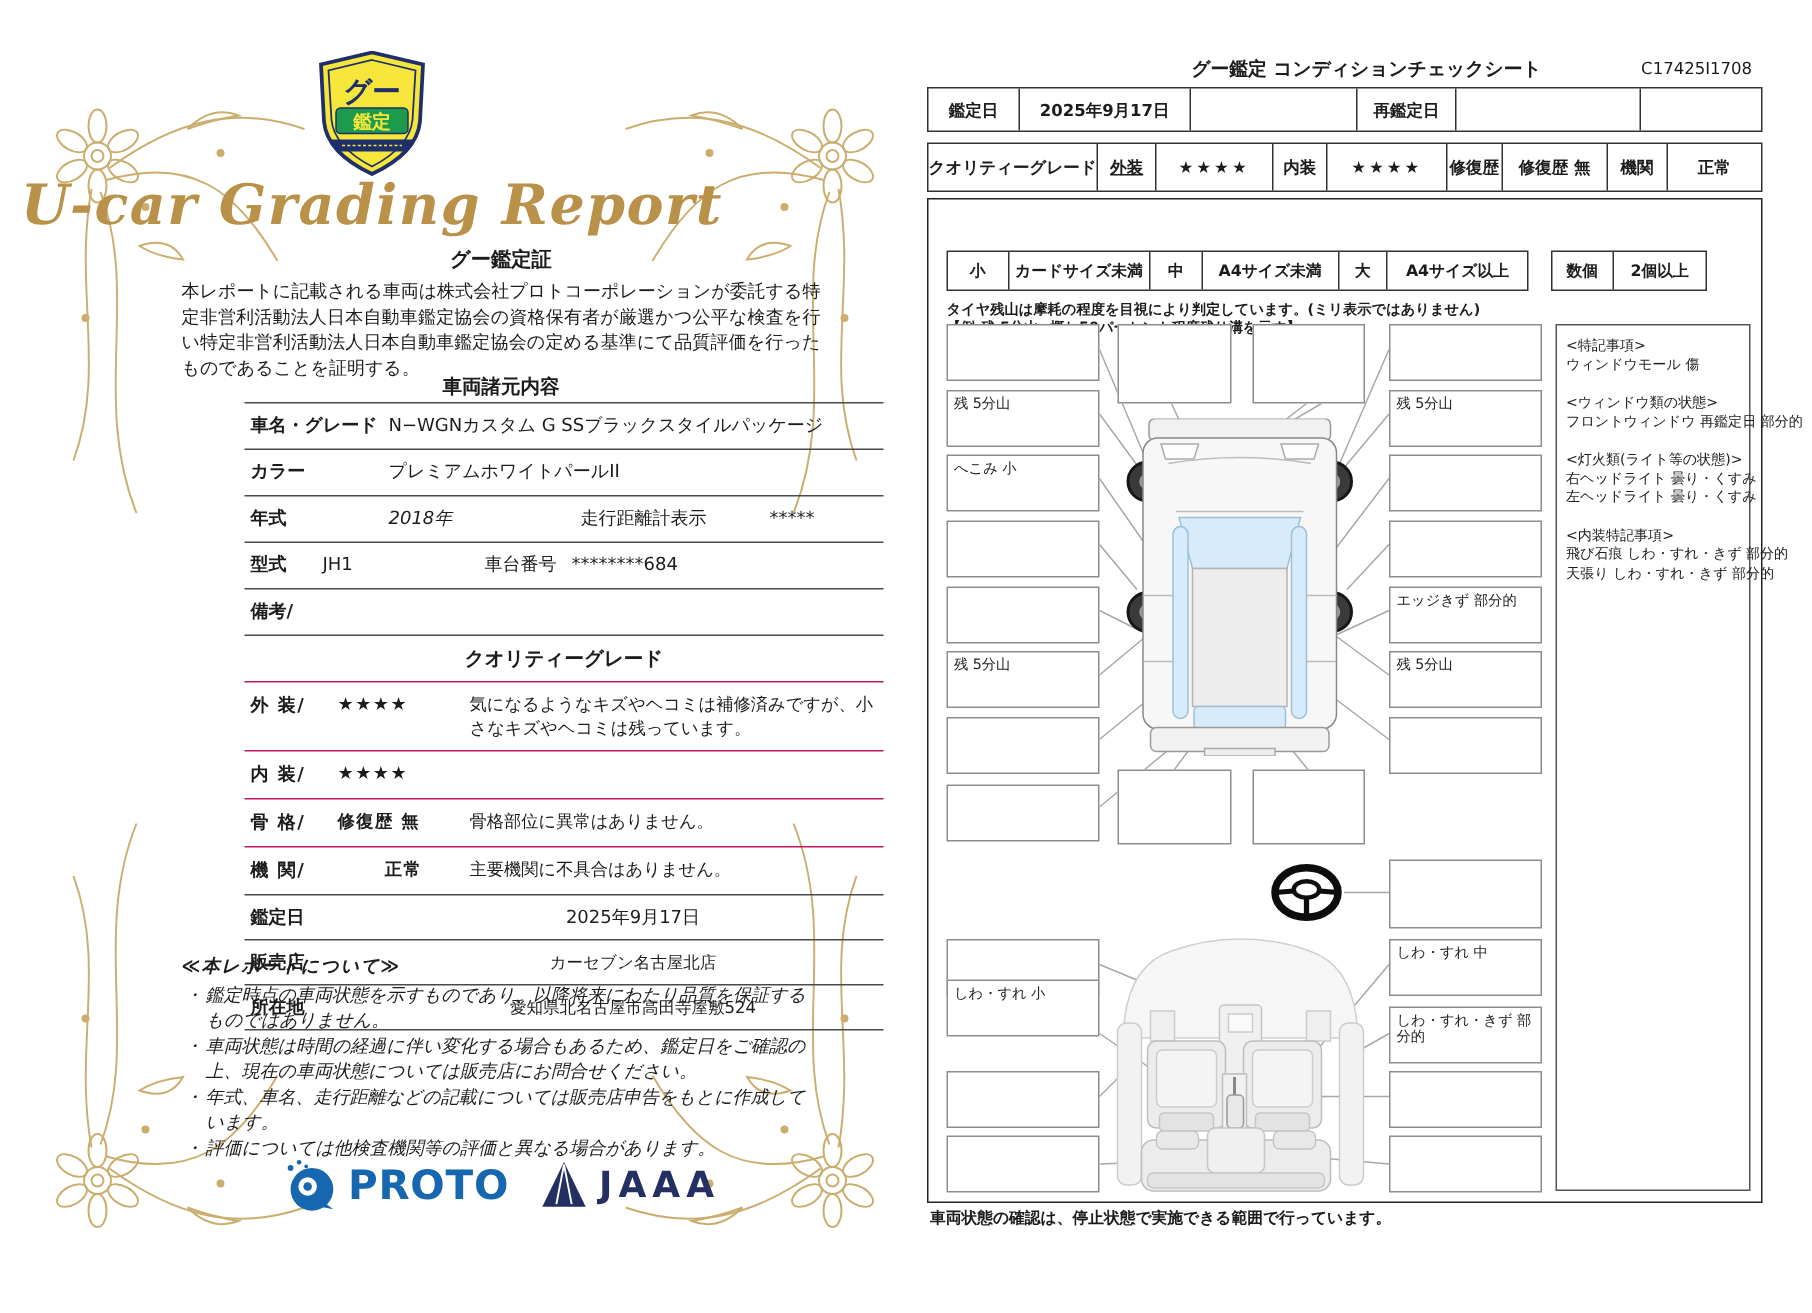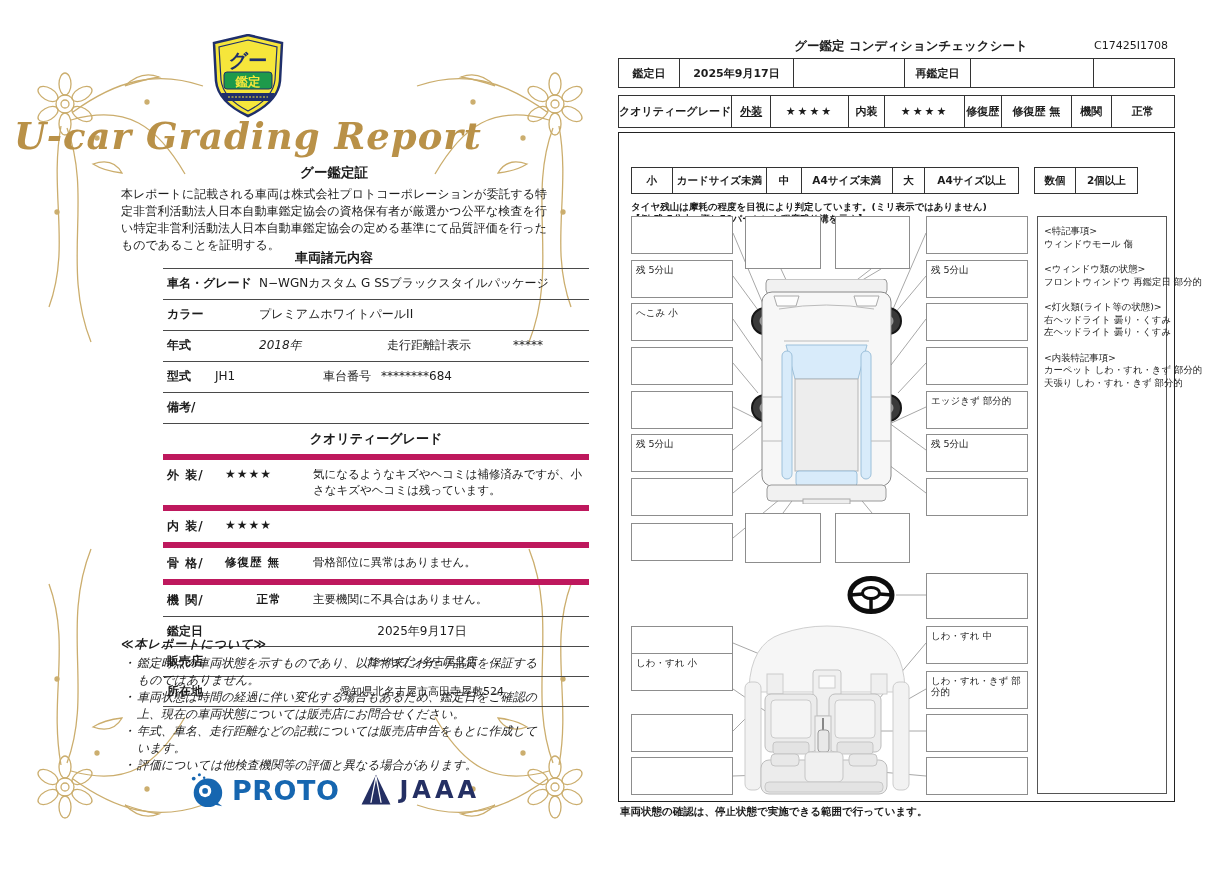--- a/index.html
+++ b/index.html
@@ -22,21 +22,21 @@
       line-height:1.43;text-align:justify;}
   .sec-head{font-size:13px;font-weight:bold;text-align:center;}
   #specs-head{position:absolute;left:0;top:221px;width:426px;}
   .cert-table{position:absolute;left:0;top:240px;width:426px;margin-left:42px;}
   .c-row{border-top:1px solid #4a4a4a;padding:6px 4px 7px 4px;display:flex;
       font-size:12px;align-items:baseline;}
   .c-row .lb{font-weight:bold;flex:0 0 92px;}
   .c-row .lb2{font-weight:normal;margin-left:8px;}
   .c-row .val{flex:1 1 auto;}
   .grade-head-row{border-top:1px solid #4a4a4a;padding:6px 0;}
-  .g-row{border-top:6px solid #be185d;padding:7px 4px;display:flex;font-size:12px;}
+  .g-row{border-top:1px solid #be185d;padding:7px 4px;display:flex;font-size:12px;}
   .g-row .glb{font-weight:bold;flex:0 0 58px;letter-spacing:1px;}
   .g-row .gval{flex:0 0 88px;font-weight:bold;letter-spacing:1px;}
   .g-row .gdesc{flex:1 1 auto;font-size:11.5px;line-height:1.35;}
   .m-row{border-top:1px solid #4a4a4a;padding:6px 4px;display:flex;font-size:12px;align-items:baseline;}
   .m-row .lb{font-weight:bold;flex:0 0 92px;}
   .m-row .mval{flex:1 1 auto;text-align:center;}
   .m-row.small .mval{font-size:11px;}
   .m-end{border-top:1px solid #4a4a4a;height:0;}
   .about{position:absolute;left:0;top:608px;width:426px;font-size:12px;line-height:1.42;font-style:italic;}
   .about-head{font-weight:bold;margin-bottom:2px;letter-spacing:1px;}
@@ -428,21 +428,21 @@
       <div class="remark-line">ウィンドウモール 傷</div>
       <div class="remark-line"></div>
       <div class="remark-line">&lt;ウィンドウ類の状態&gt;</div>
       <div class="remark-line">フロントウィンドウ 再鑑定日 部分的</div>
       <div class="remark-line"></div>
       <div class="remark-line">&lt;灯火類(ライト等の状態)&gt;</div>
       <div class="remark-line">右ヘッドライト 曇り・くすみ</div>
       <div class="remark-line">左ヘッドライト 曇り・くすみ</div>
       <div class="remark-line"></div>
       <div class="remark-line">&lt;内装特記事項&gt;</div>
-      <div class="remark-line">カーペット しわ・すれ・きず 部分的</div>
+      <div class="remark-line">飛び石痕 しわ・すれ・きず 部分的</div>
       <div class="remark-line">天張り しわ・すれ・きず 部分的</div>
     </div>
 
     <svg class="abs" style="left:227px;top:441px;" width="50" height="42" viewBox="0 0 50 42">
       <ellipse cx="25" cy="21" rx="21" ry="16.5" fill="none" stroke="#0d0d0d" stroke-width="5"></ellipse>
       <ellipse cx="25" cy="19" rx="8.5" ry="5.5" fill="#fff" stroke="#0d0d0d" stroke-width="3"></ellipse>
       <line x1="4" y1="21" x2="16.5" y2="20" stroke="#0d0d0d" stroke-width="3.5"></line>
       <line x1="33.5" y1="20" x2="46" y2="21" stroke="#0d0d0d" stroke-width="3.5"></line>
       <line x1="25" y1="25" x2="25" y2="36" stroke="#0d0d0d" stroke-width="3.5"></line>
     </svg>

